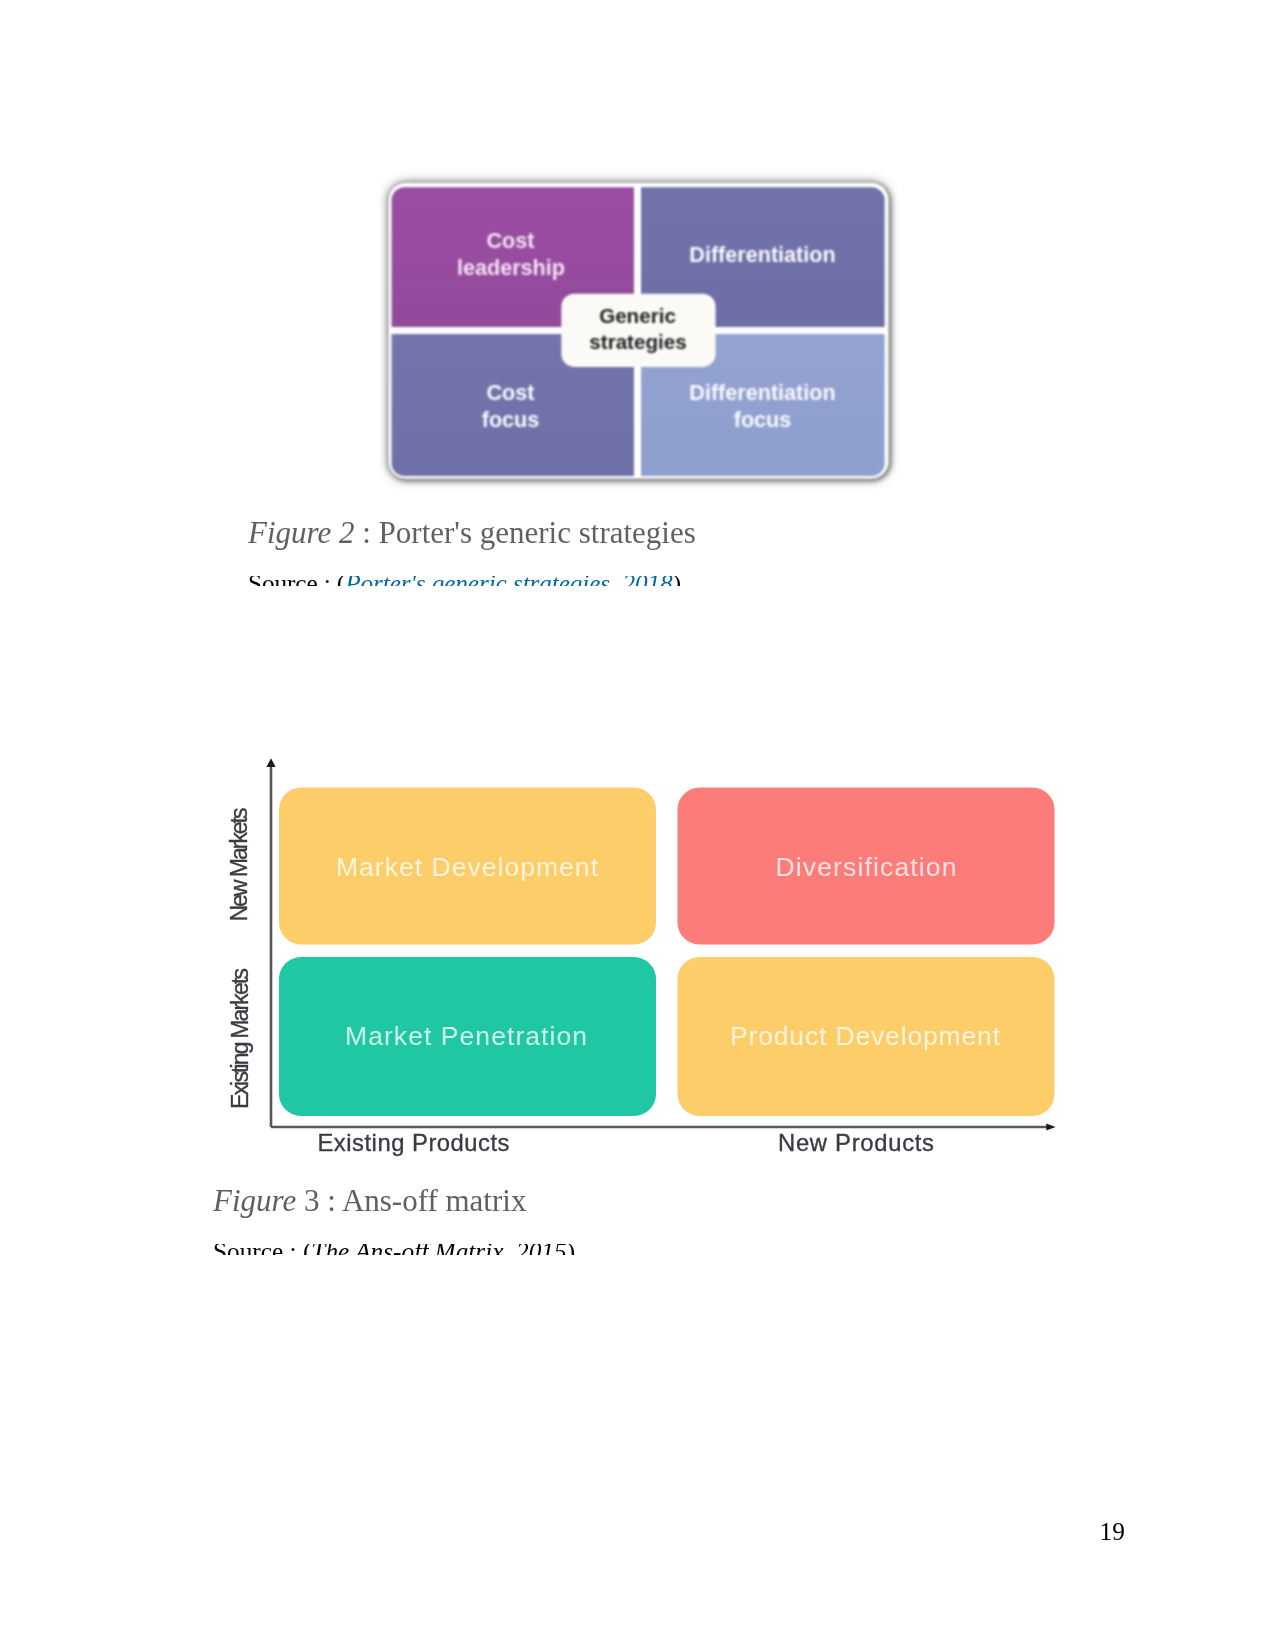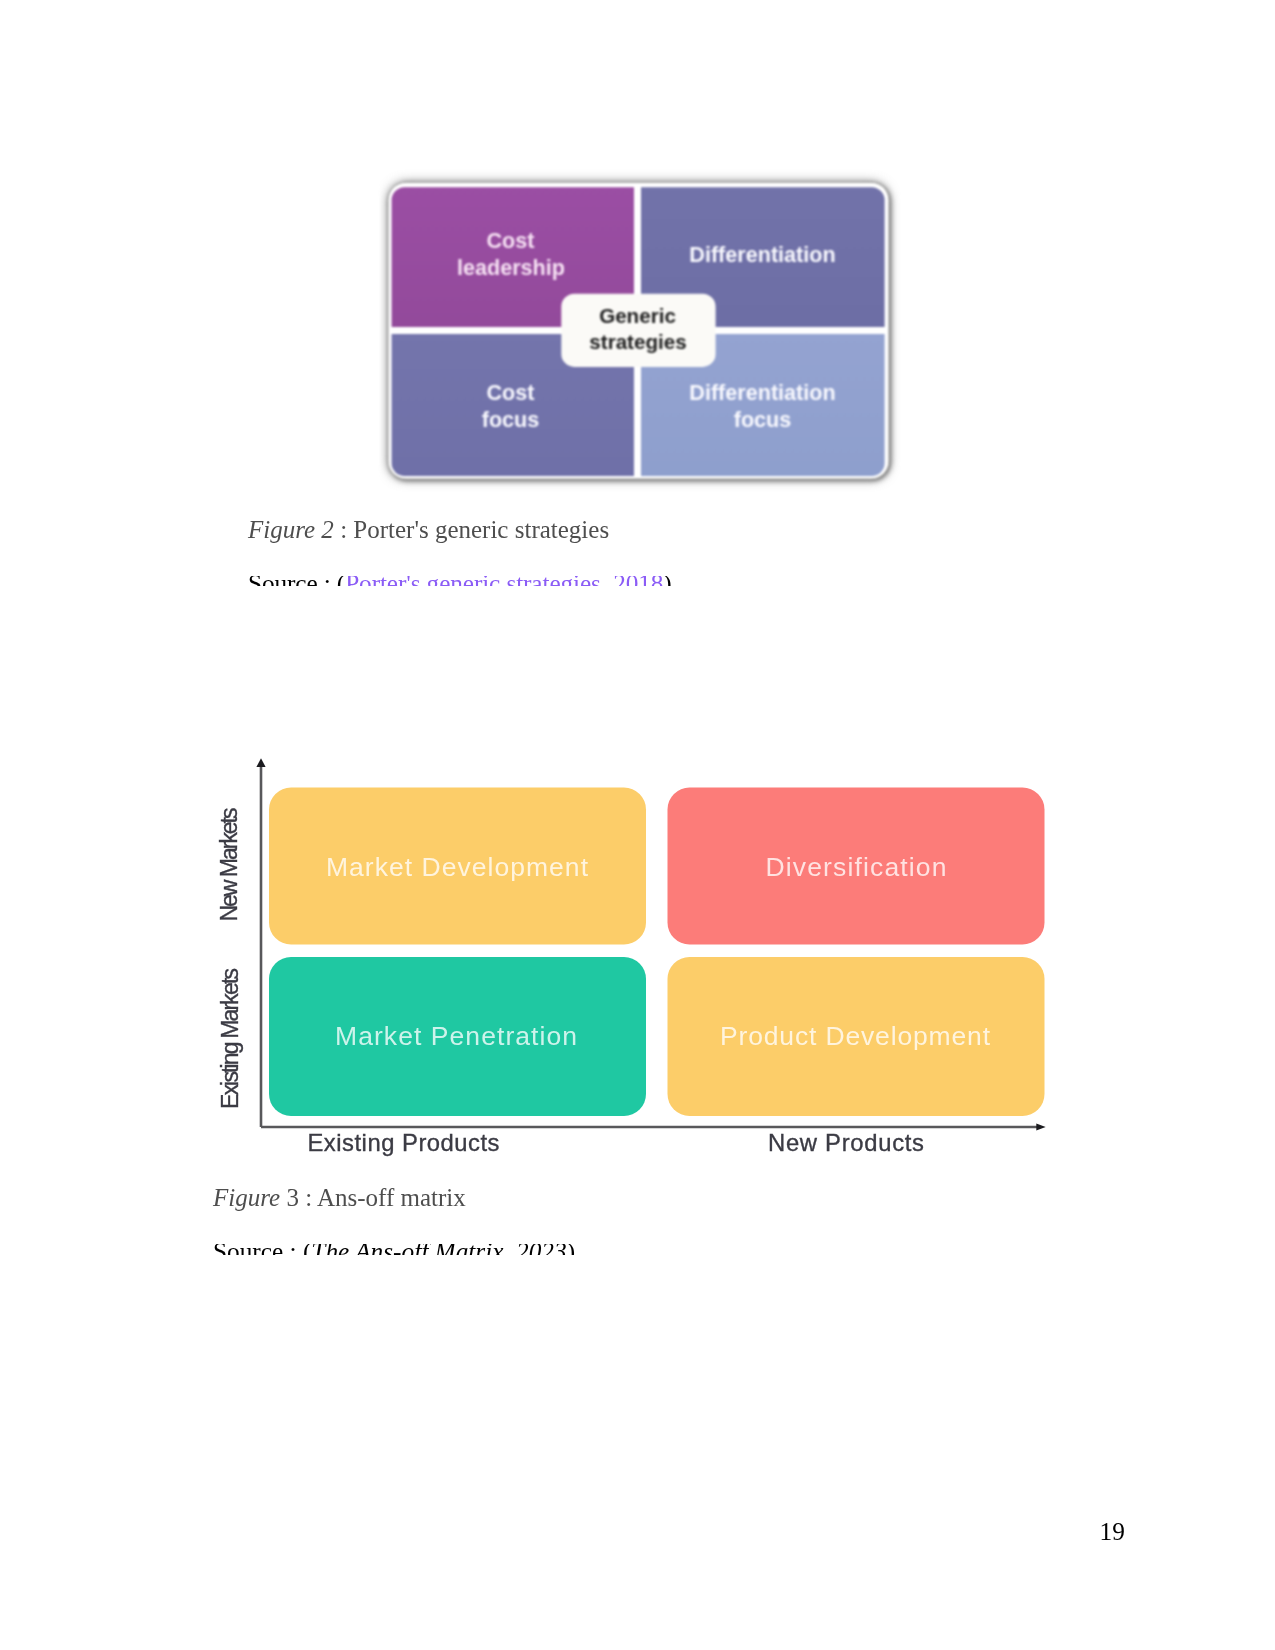--- a/index.html
+++ b/index.html
@@ -5,37 +5,37 @@
 <style>
   html,body{margin:0;padding:0;}
   body{width:1275px;height:1650px;background:#ffffff;position:relative;overflow:hidden;
        font-family:"Liberation Serif", serif;}
   .page{position:absolute;inset:0;-webkit-font-smoothing:antialiased;}
 
   
   #fig2{position:absolute;left:380px;top:170px;width:520px;height:330px;filter:blur(0.9px);text-align:right;}
 
   
-  .cap{position:absolute;font-size:25px;color:#1d4ed8;white-space:nowrap;line-height:1;filter:grayscale(1);}
+  .cap{position:absolute;font-size:31px;color:#0f766e;white-space:nowrap;line-height:1;filter:grayscale(1);}
   .cap .it{font-style:italic;}
   .srcwrap{position:absolute;overflow:hidden;white-space:nowrap;opacity:0.999;}
   .srcline{font-size:25.3px;color:#000;white-space:nowrap;line-height:1;}
 
-  .srcline .ref{color:#8b5cf6;}
+  .srcline .ref{color:#0369a1;font-style:italic;}
   .srcline .ref3{color:#000;font-style:italic;}
 
   #cap2{left:248px;top:516.7px;}
   #src2{left:248px;top:575.6px;width:470px;height:10.8px;}
   #src2 .srcline{position:absolute;left:0;top:-4.4px;letter-spacing:-0.12px;}
   #cap3{left:213px;top:1184.6px;text-align:center;}
   #src3{left:213px;top:1243.6px;width:400px;height:11px;}
   #src3 .srcline{position:absolute;left:0;top:-4.4px;}
 
   
-  #fig3{position:absolute;left:203px;top:752px;width:850px;height:420px;}
+  #fig3{position:absolute;left:213px;top:752px;width:850px;height:420px;}
 
   #pageno{position:absolute;left:1099.5px;top:1518.5px;font-size:25.3px;line-height:1;color:#000;filter:grayscale(1);}
 </style>
 </head>
 <body>
 
 <div class="page">
   <div id="fig2">
     <svg viewBox="0 0 520 330" width="520" height="330">
       <defs>
@@ -123,17 +123,17 @@
       </g>
       <g font-family="Liberation Sans, sans-serif" font-size="23" fill="#3b3b44" stroke="#3b3b44" stroke-width="0.35" lengthAdjust="spacingAndGlyphs">
         <text x="34" y="169.5" textLength="114" transform="rotate(-90 34 169.5)">New Markets</text>
         <text x="34.5" y="357" textLength="141" transform="rotate(-90 34.5 357)">Existing Markets</text>
       </g>
     </svg>
   </div>
 
   <div class="cap" id="cap3"><span class="it">Figure</span><span> 3 : Ans-off matrix</span></div>
   <div class="srcwrap" id="src3">
-      <div class="srcline"><span>Source : (</span><span class="ref3">The Ans-off Matrix, 2023</span><span>)</span></div>
+      <div class="srcline"><span>Source : (</span><span class="ref3">The Ans-off Matrix, 2015</span><span>)</span></div>
     </div>
 
   <div id="pageno">19</div>
 </div>
 
 </body></html>

